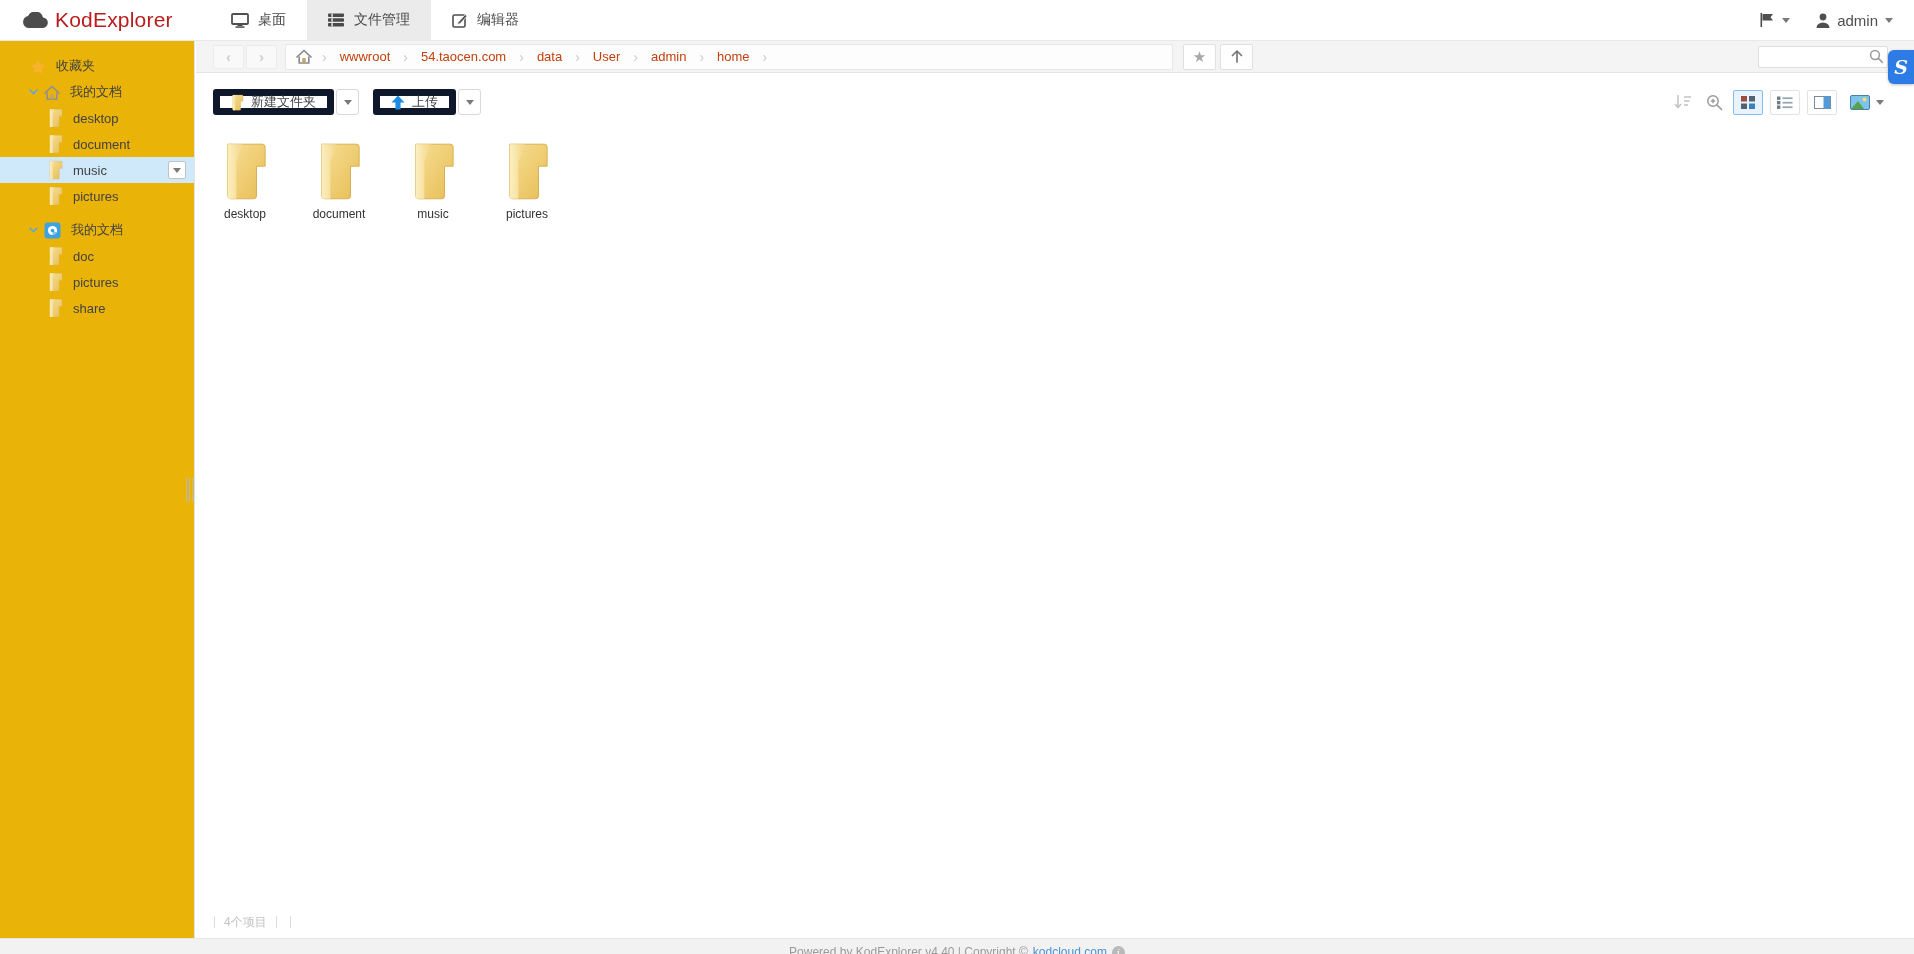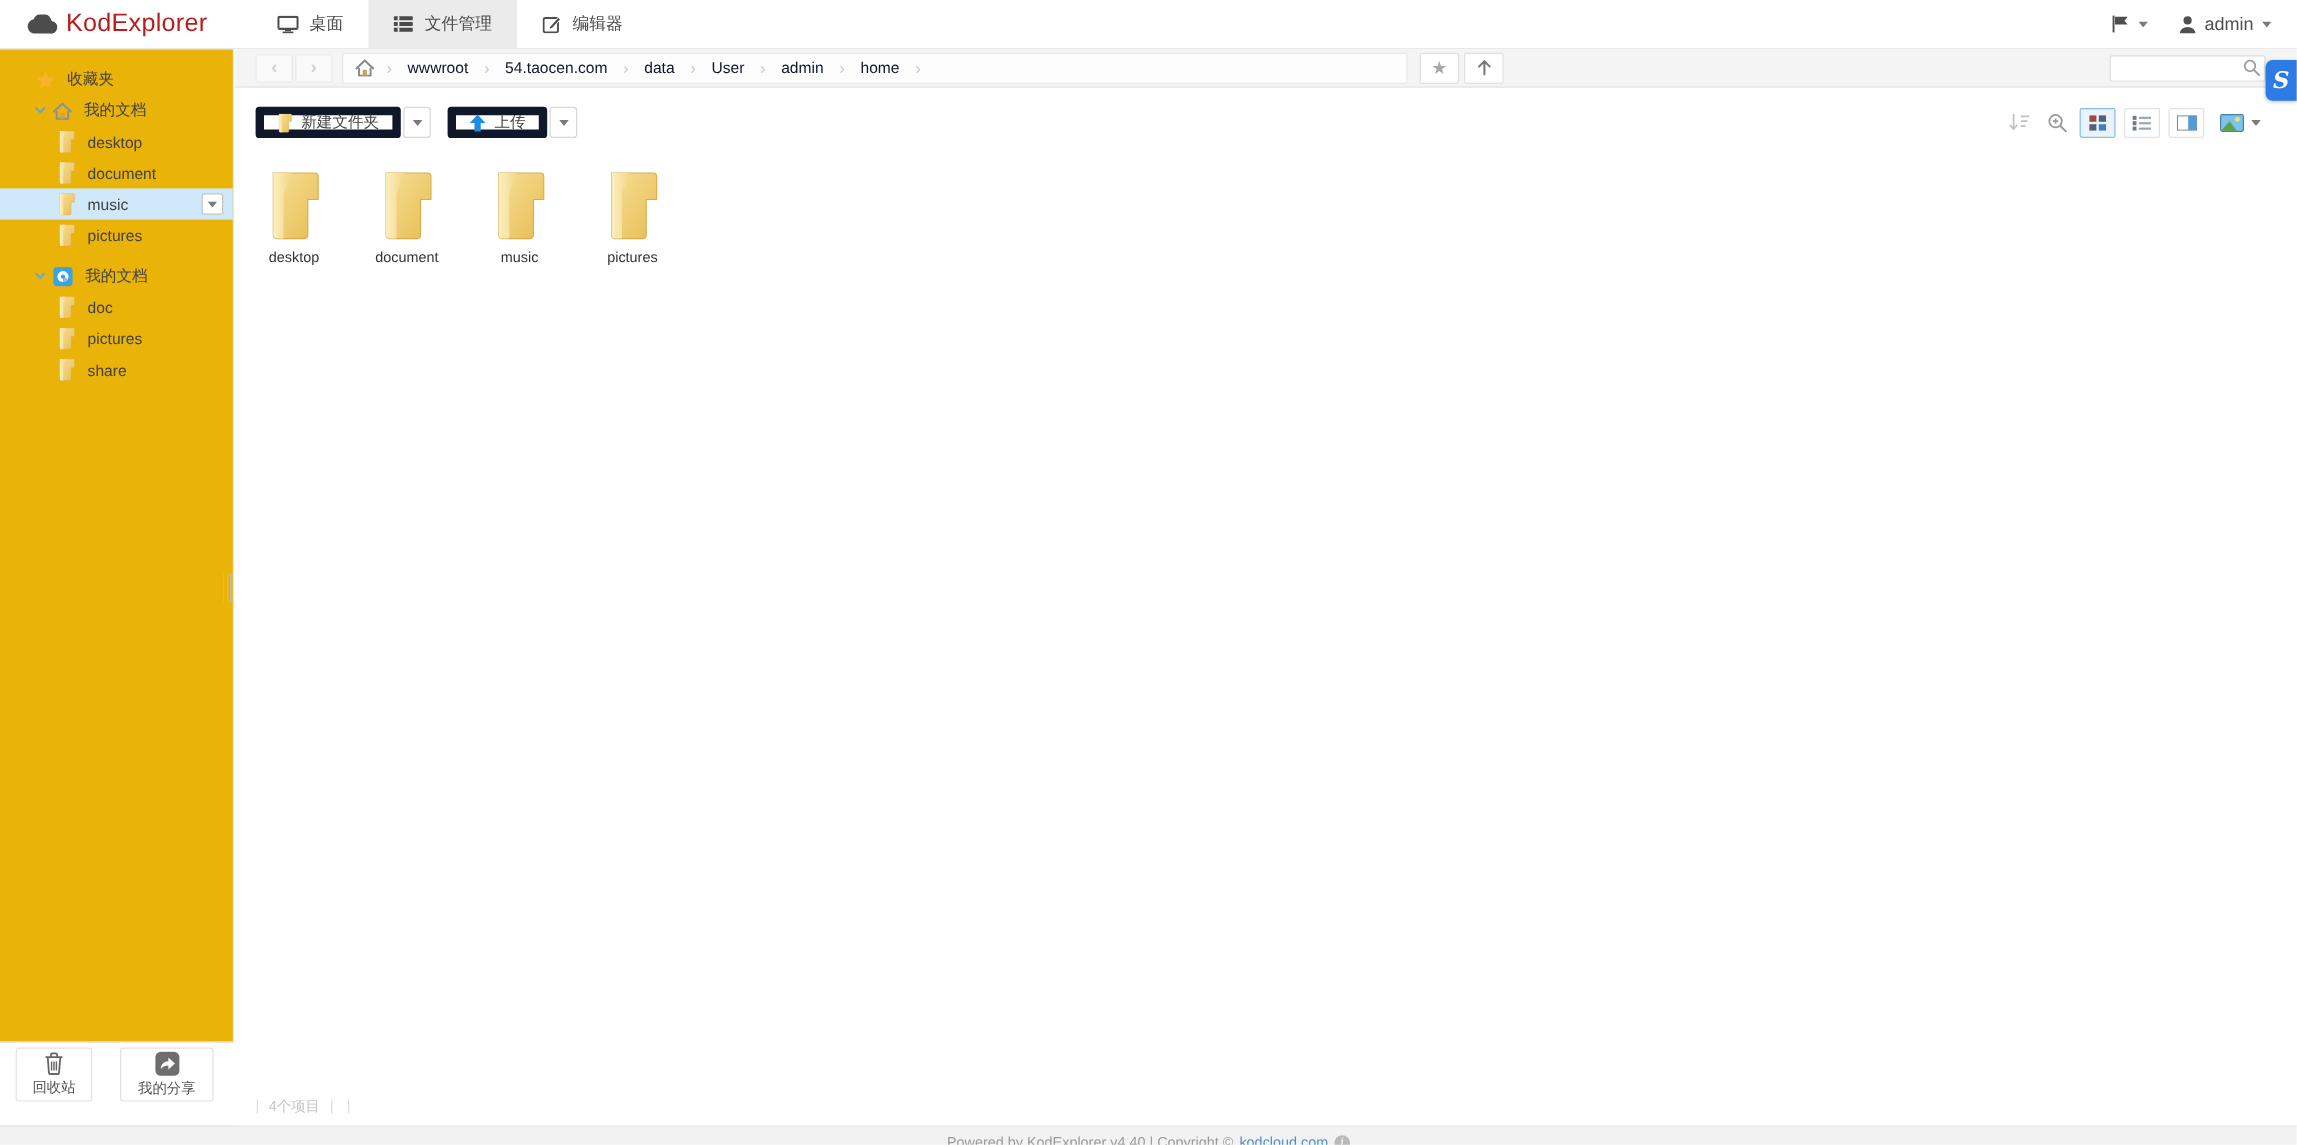--- a/index.html
+++ b/index.html
@@ -16,21 +16,21 @@
   .tabs{position:absolute;left:210px;top:0;height:40px;display:flex;}
   .tab{height:40px;display:flex;align-items:center;gap:9px;padding:0 21px;font-size:14px;color:#4a4a4a;cursor:pointer;}
   .tab.active{background:#ebebeb;}
   .top-right{position:absolute;right:8px;top:0;height:40px;display:flex;align-items:center;}
   .top-item{display:flex;align-items:center;gap:7px;padding:0 13px;height:40px;cursor:pointer;color:#4f4f4f;font-size:15px;}
   
   .crumbbar{position:absolute;top:41px;left:196px;right:0;height:32px;background:#f4f4f4;border-bottom:1px solid #e3e3e3;display:flex;align-items:center;padding-left:17px;box-sizing:border-box;}
   .nav-btn{width:31px;height:24px;background:#f9f9f9;border:1px solid #ececec;border-radius:2px;display:flex;align-items:center;justify-content:center;color:#cfcfcf;font-size:15px;font-weight:bold;margin-right:2px;box-sizing:border-box;}
   .addr{margin-left:6px;width:888px;height:26px;background:#fdfdfd;border:1px solid #e7e7e7;border-radius:2px;display:flex;align-items:center;box-sizing:border-box;overflow:hidden;}
   .crumb-home{display:flex;align-items:center;justify-content:center;width:36px;height:100%;cursor:pointer;}
-  .crumb{padding:0 13px;font-size:13px;color:#0f172a;cursor:pointer;white-space:nowrap;}
+  .crumb{padding:0 13px;font-size:13px;color:#c2410c;cursor:pointer;white-space:nowrap;}
   .crumb-sep{color:#c9c9c9;font-size:14px;user-select:none;}
   .chip-btn{width:33px;height:26px;background:#fff;border:1px solid #e0e0e0;border-radius:2px;display:flex;align-items:center;justify-content:center;box-sizing:border-box;cursor:pointer;}
   .chip-btn.star{margin-left:10px;color:#a8a8a8;font-size:15px;}
   .chip-btn.up{margin-left:4px;}
   .search-wrap{margin-left:auto;margin-right:26px;position:relative;}
   .search-input{width:130px;height:22px;border:1px solid #ddd;background:#fff;border-radius:2px;padding:0 24px 0 6px;font-size:12px;color:#555;outline:none;box-sizing:border-box;}
   .search-ico{position:absolute;right:4px;top:3px;cursor:pointer;}
   
   .s-badge{position:absolute;right:0;top:50px;width:26px;height:34px;background:#2d7be4;border-radius:6px 0 0 6px;z-index:60;display:flex;align-items:center;justify-content:center;color:#fff;font-size:19px;font-weight:bold;font-style:italic;font-family:"DejaVu Serif",serif;cursor:pointer;box-shadow:0 1px 3px rgba(0,0,0,.25);}
   
@@ -432,44 +432,20 @@
               <use href="#i-folder"></use>
             </svg>
           </span>
           <span class="lbl">share</span>
 
         </div>
 
     </div>
   </div>
 
-  <div class="side-bottom">
-    <div class="side-btn recycle">
-      <span>
-        <svg width="18" height="20" viewBox="0 0 18 20">
-            <g fill="none" stroke="#666" stroke-width="1.5">
-              <path d="M2,5 h14"></path>
-              <path d="M6.5,5 V2.8 a1,1 0 0 1 1,-1 h3 a1,1 0 0 1 1,1 V5"></path>
-              <path d="M3.8,5.5 L4.8,18.2 a1,1 0 0 0 1,0.8 h6.4 a1,1 0 0 0 1,-0.8 L14.2,5.5"></path>
-              <path d="M7,8.5 v7.5 M9,8.5 v7.5 M11,8.5 v7.5" stroke-width="1.2"></path>
-            </g>
-          </svg>
-      </span>
-      <span>回收站</span>
-    </div>
-    <div class="side-btn myshare">
-      <span>
-        <svg width="21" height="21" viewBox="0 0 21 21">
-            <rect x="0.5" y="0.5" width="20" height="20" rx="4.5" fill="#6e6e6e"></rect>
-            <path d="M5,15 C5.2,10.5 8,8.6 11.3,8.4 L11.3,5.2 L16.8,10.3 L11.3,15.3 L11.3,12 C8.8,12 6.6,12.6 5,15 Z" fill="#fff"></path>
-          </svg>
-      </span>
-      <span>我的分享</span>
-    </div>
-  </div>
 </div>
 <div class="gripper"></div>
 
 <div class="filearea">
 
     <div class="fitem">
       <span>
         <svg width="46" height="62">
           <use href="#i-folder"></use>
         </svg>

